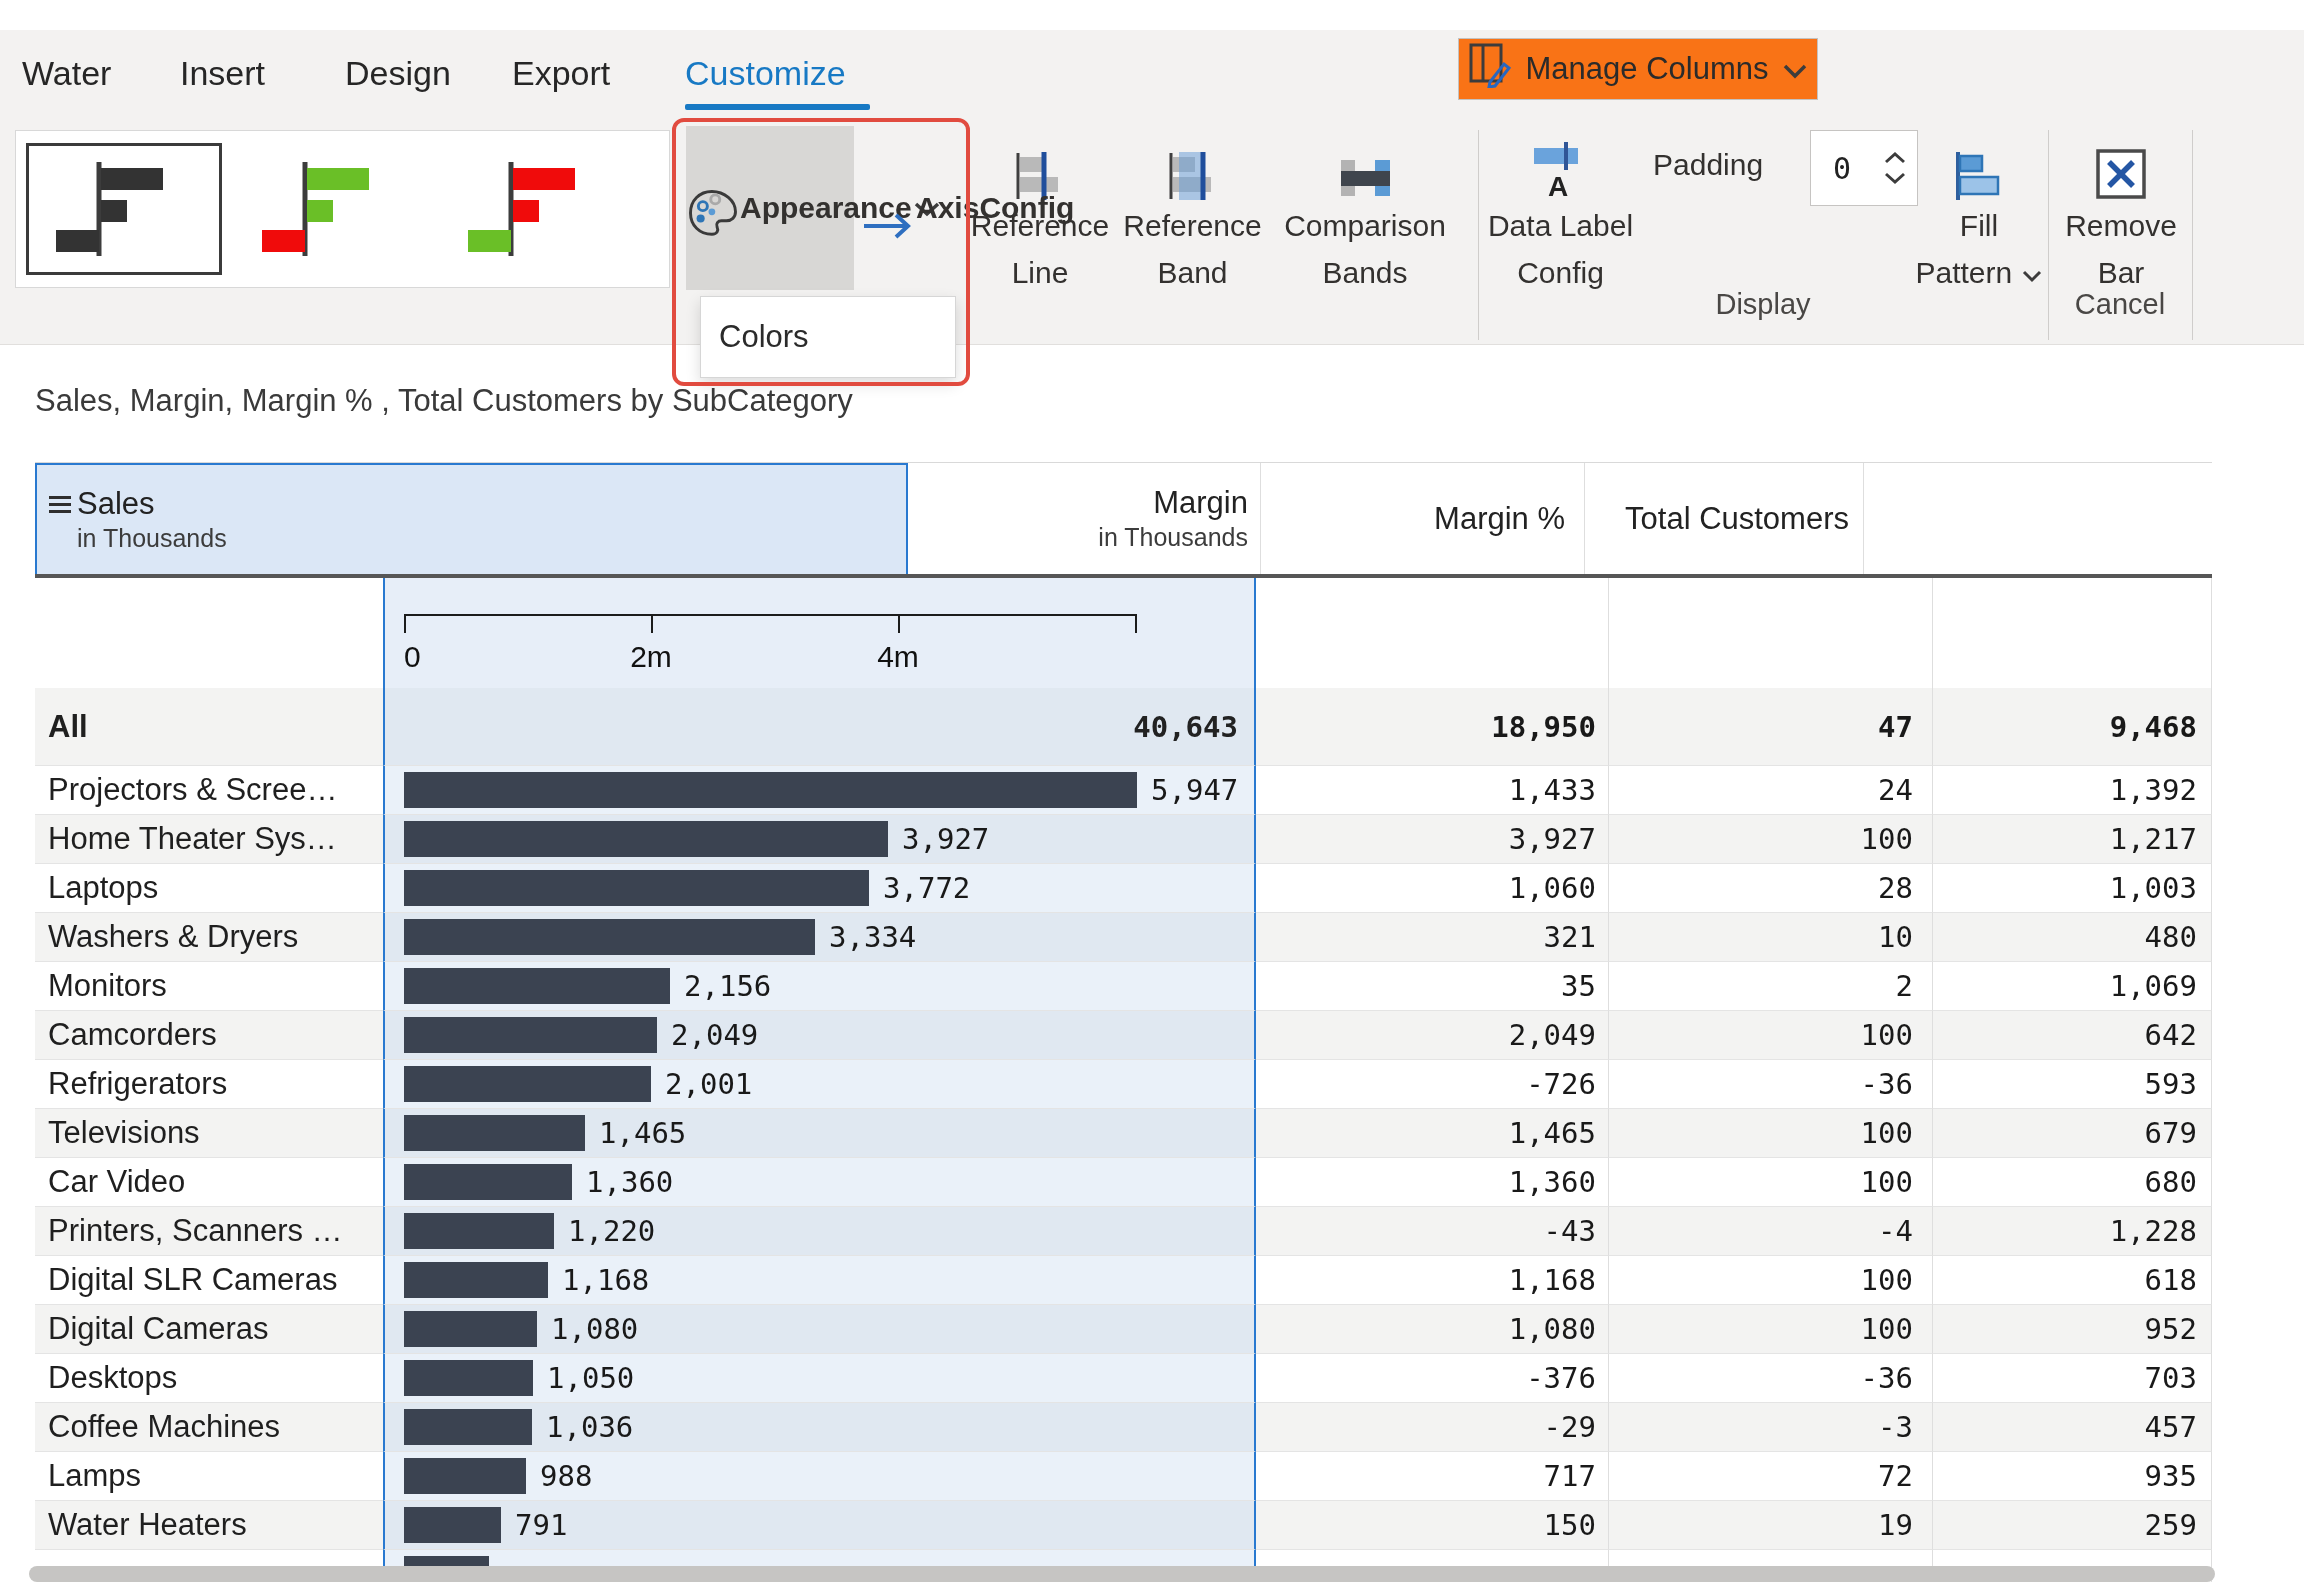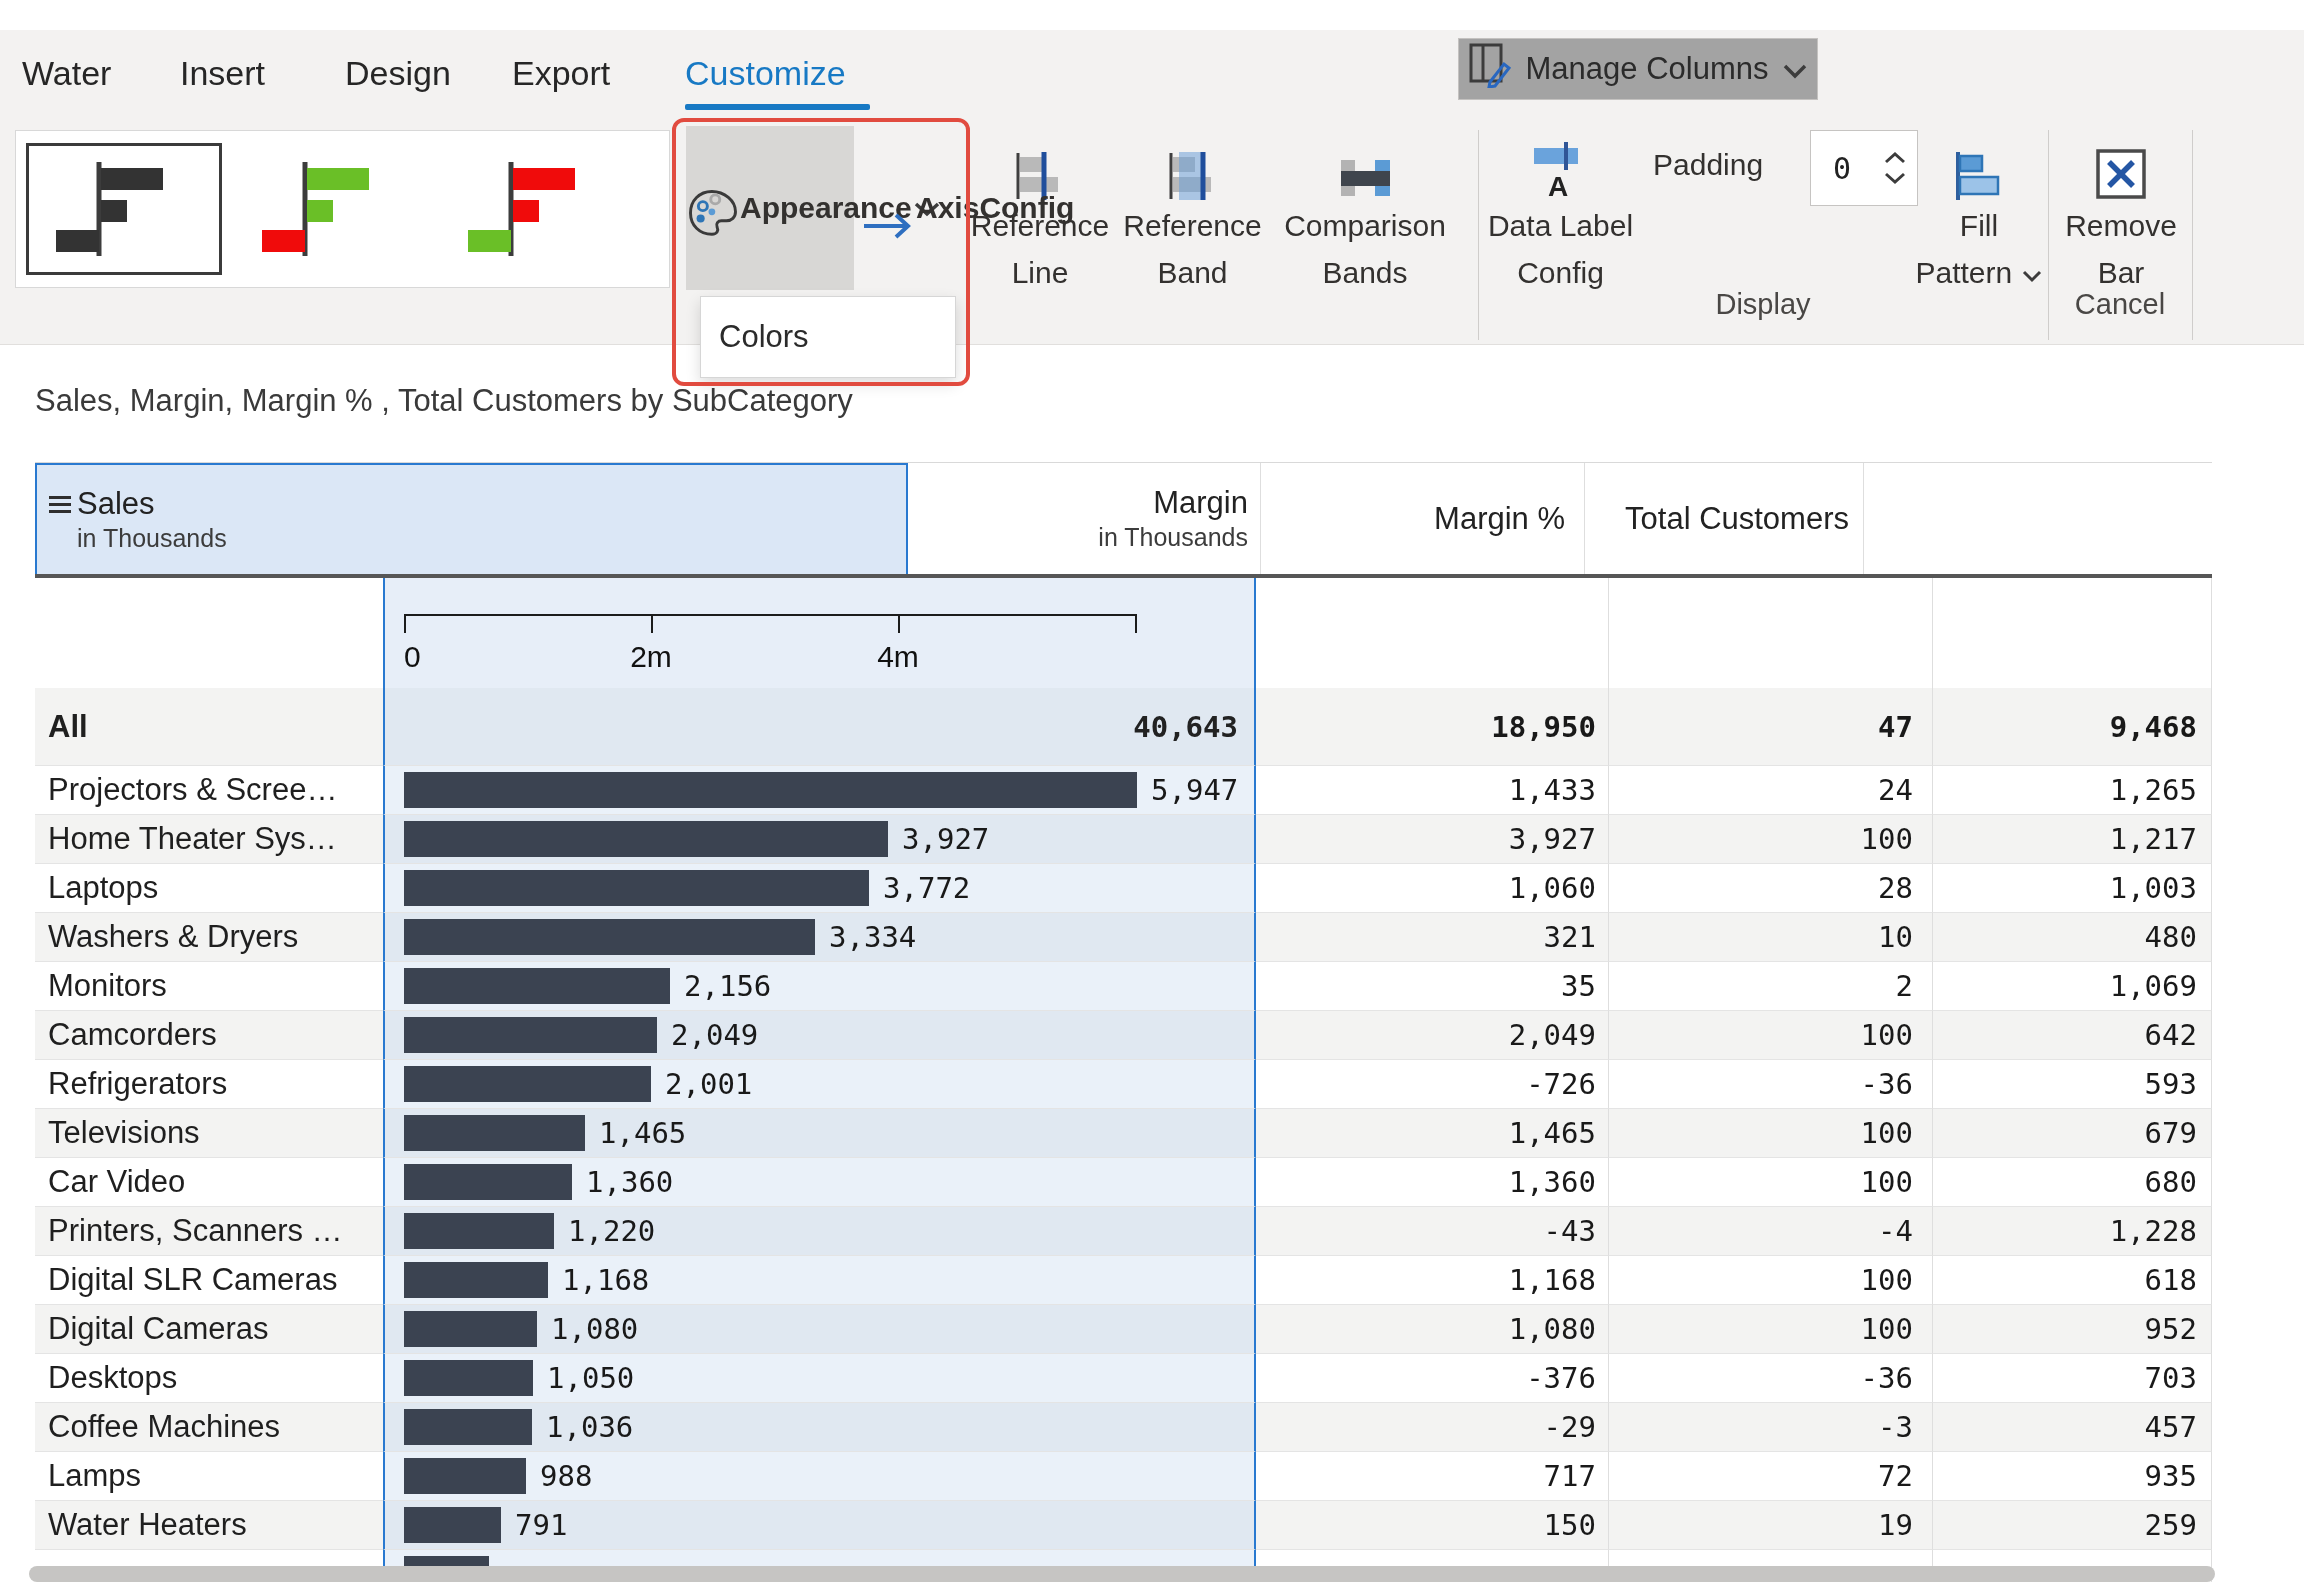--- a/index.html
+++ b/index.html
@@ -5,21 +5,21 @@
   * { margin:0; padding:0; box-sizing:border-box; }
   html,body { background:#fff; }
   body { font-family:"Liberation Sans", sans-serif; color:#222; }
   #app { position:relative; width:2304px; height:1582px; overflow:hidden; background:#fff; }
 
   
   #ribbon { position:absolute; left:0; top:30px; width:2304px; height:315px; background:#f3f2f1; border-bottom:1px solid #e1dfdd; }
   .tab { position:absolute; top:24px; font-size:34px; color:#262626; cursor:pointer; }
   .tab.active { color:#1779c4; }
   .tab-underline { position:absolute; height:6px; background:#1779c4; top:74px; border-radius:2px; }
-  #manage-cols { position:absolute; left:1458px; top:8px; width:360px; height:62px; background:#a3a3a3; border:1px solid #c4c2c0; display:flex; align-items:center; justify-content:center; gap:14px; font-size:31px; color:#2b2b2b; cursor:pointer; }
+  #manage-cols { position:absolute; left:1458px; top:8px; width:360px; height:62px; background:#f97316; border:1px solid #c4c2c0; display:flex; align-items:center; justify-content:center; gap:14px; font-size:31px; color:#2b2b2b; cursor:pointer; }
 
   
   #thumb-panel { position:absolute; left:15px; top:100px; width:655px; height:158px; background:#fff; border:1px solid #d8d8d8; display:flex; align-items:center; }
   .thumb { width:196px; height:132px; margin-left:10px; display:flex; align-items:center; justify-content:center; cursor:pointer; }
   .thumb.selected { border:3px solid #3b3b3b; background:#fff; }
 
   
   #red-box { position:absolute; left:672px; top:88px; width:298px; height:268px; border:4px solid #e14b3f; border-radius:12px; pointer-events:none; z-index:5; }
   .rb-btn { position:absolute; top:96px; height:164px; display:flex; flex-direction:row; align-items:center; cursor:pointer; z-index:2;font-weight:bold;}
   #appearance-btn { left:686px; width:168px; background:#d8d7d5; }
@@ -334,21 +334,21 @@
           <div class="cell num c-t">9,468</div>
         </div>
         <div class="trow brow" style="height: 49px;">
           <div class="cell c-sub">Projectors &amp; Scree…</div>
           <div class="cell c-sales sel">
             <div class="bar" style="width: 733px;"></div>
             <span class="barlbl" style="left: 766px;">5,947</span>
           </div>
           <div class="cell num c-m">1,433</div>
           <div class="cell num c-p">24</div>
-          <div class="cell num c-t">1,265</div>
+          <div class="cell num c-t">1,392</div>
         </div>
         <div class="trow brow g" style="height: 49px;">
           <div class="cell c-sub">Home Theater Sys…</div>
           <div class="cell c-sales sel">
             <div class="bar" style="width: 484px;"></div>
             <span class="barlbl" style="left: 517px;">3,927</span>
           </div>
           <div class="cell num c-m">3,927</div>
           <div class="cell num c-p">100</div>
           <div class="cell num c-t">1,217</div>

